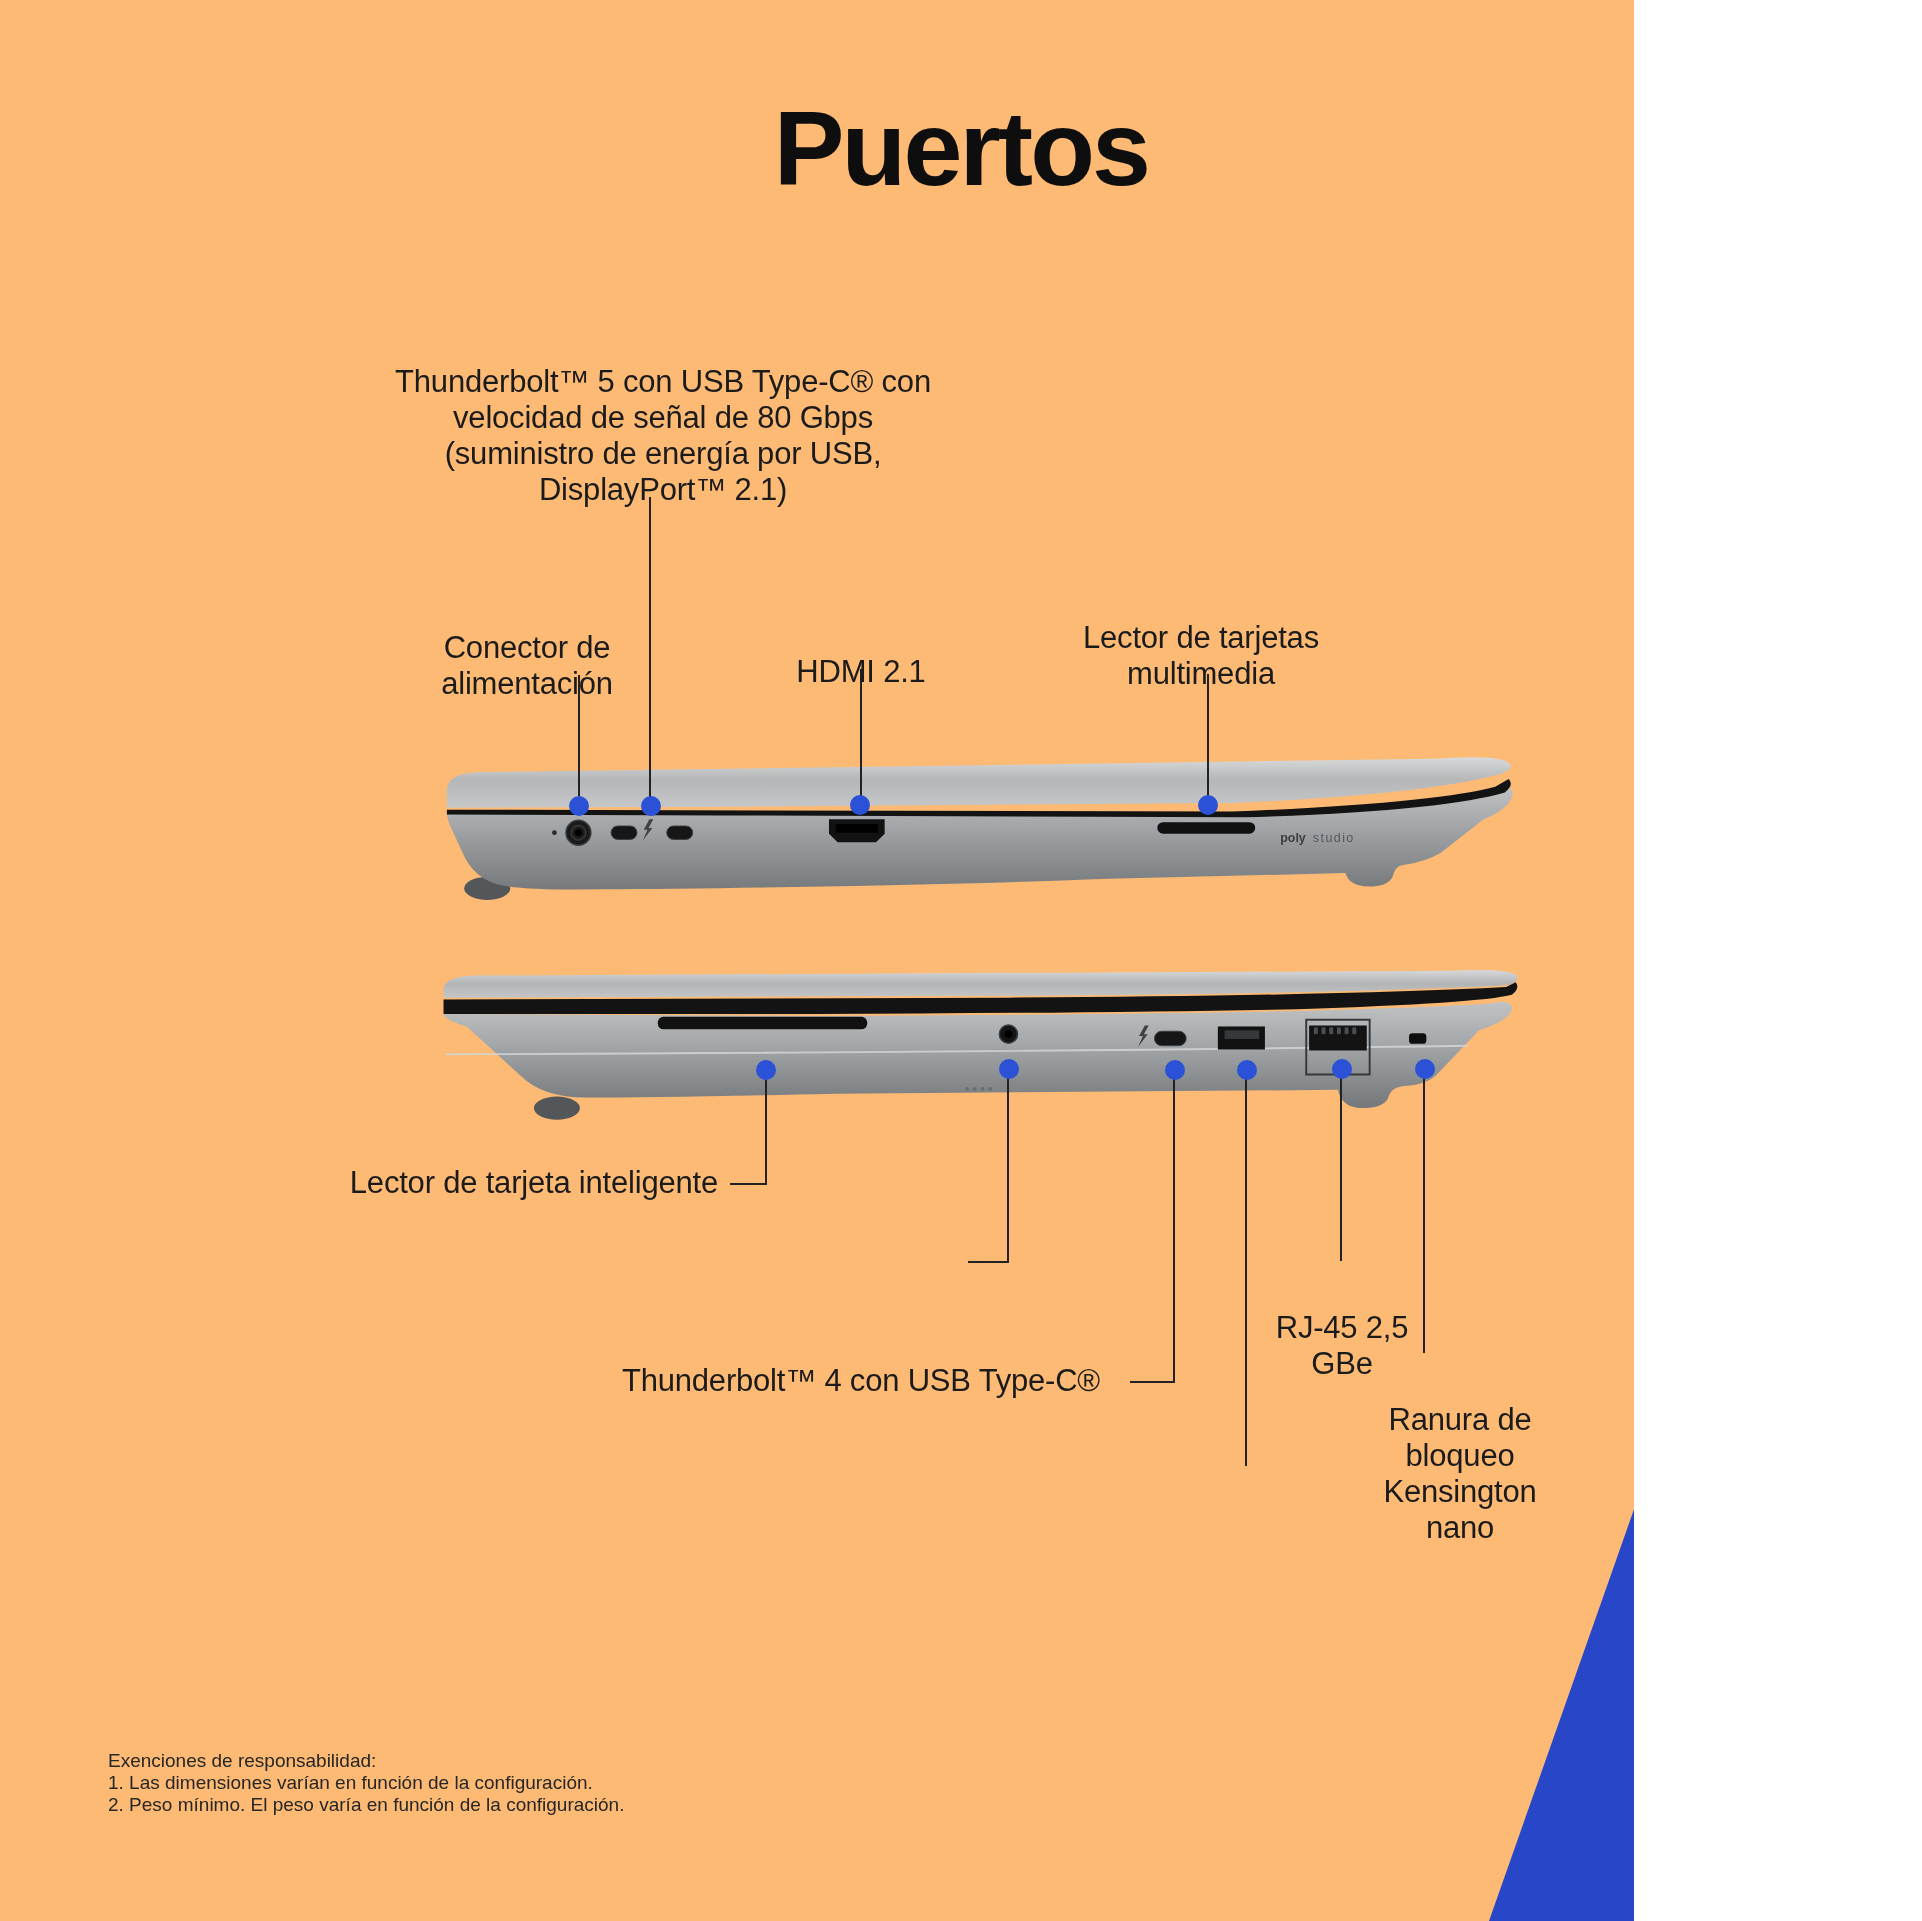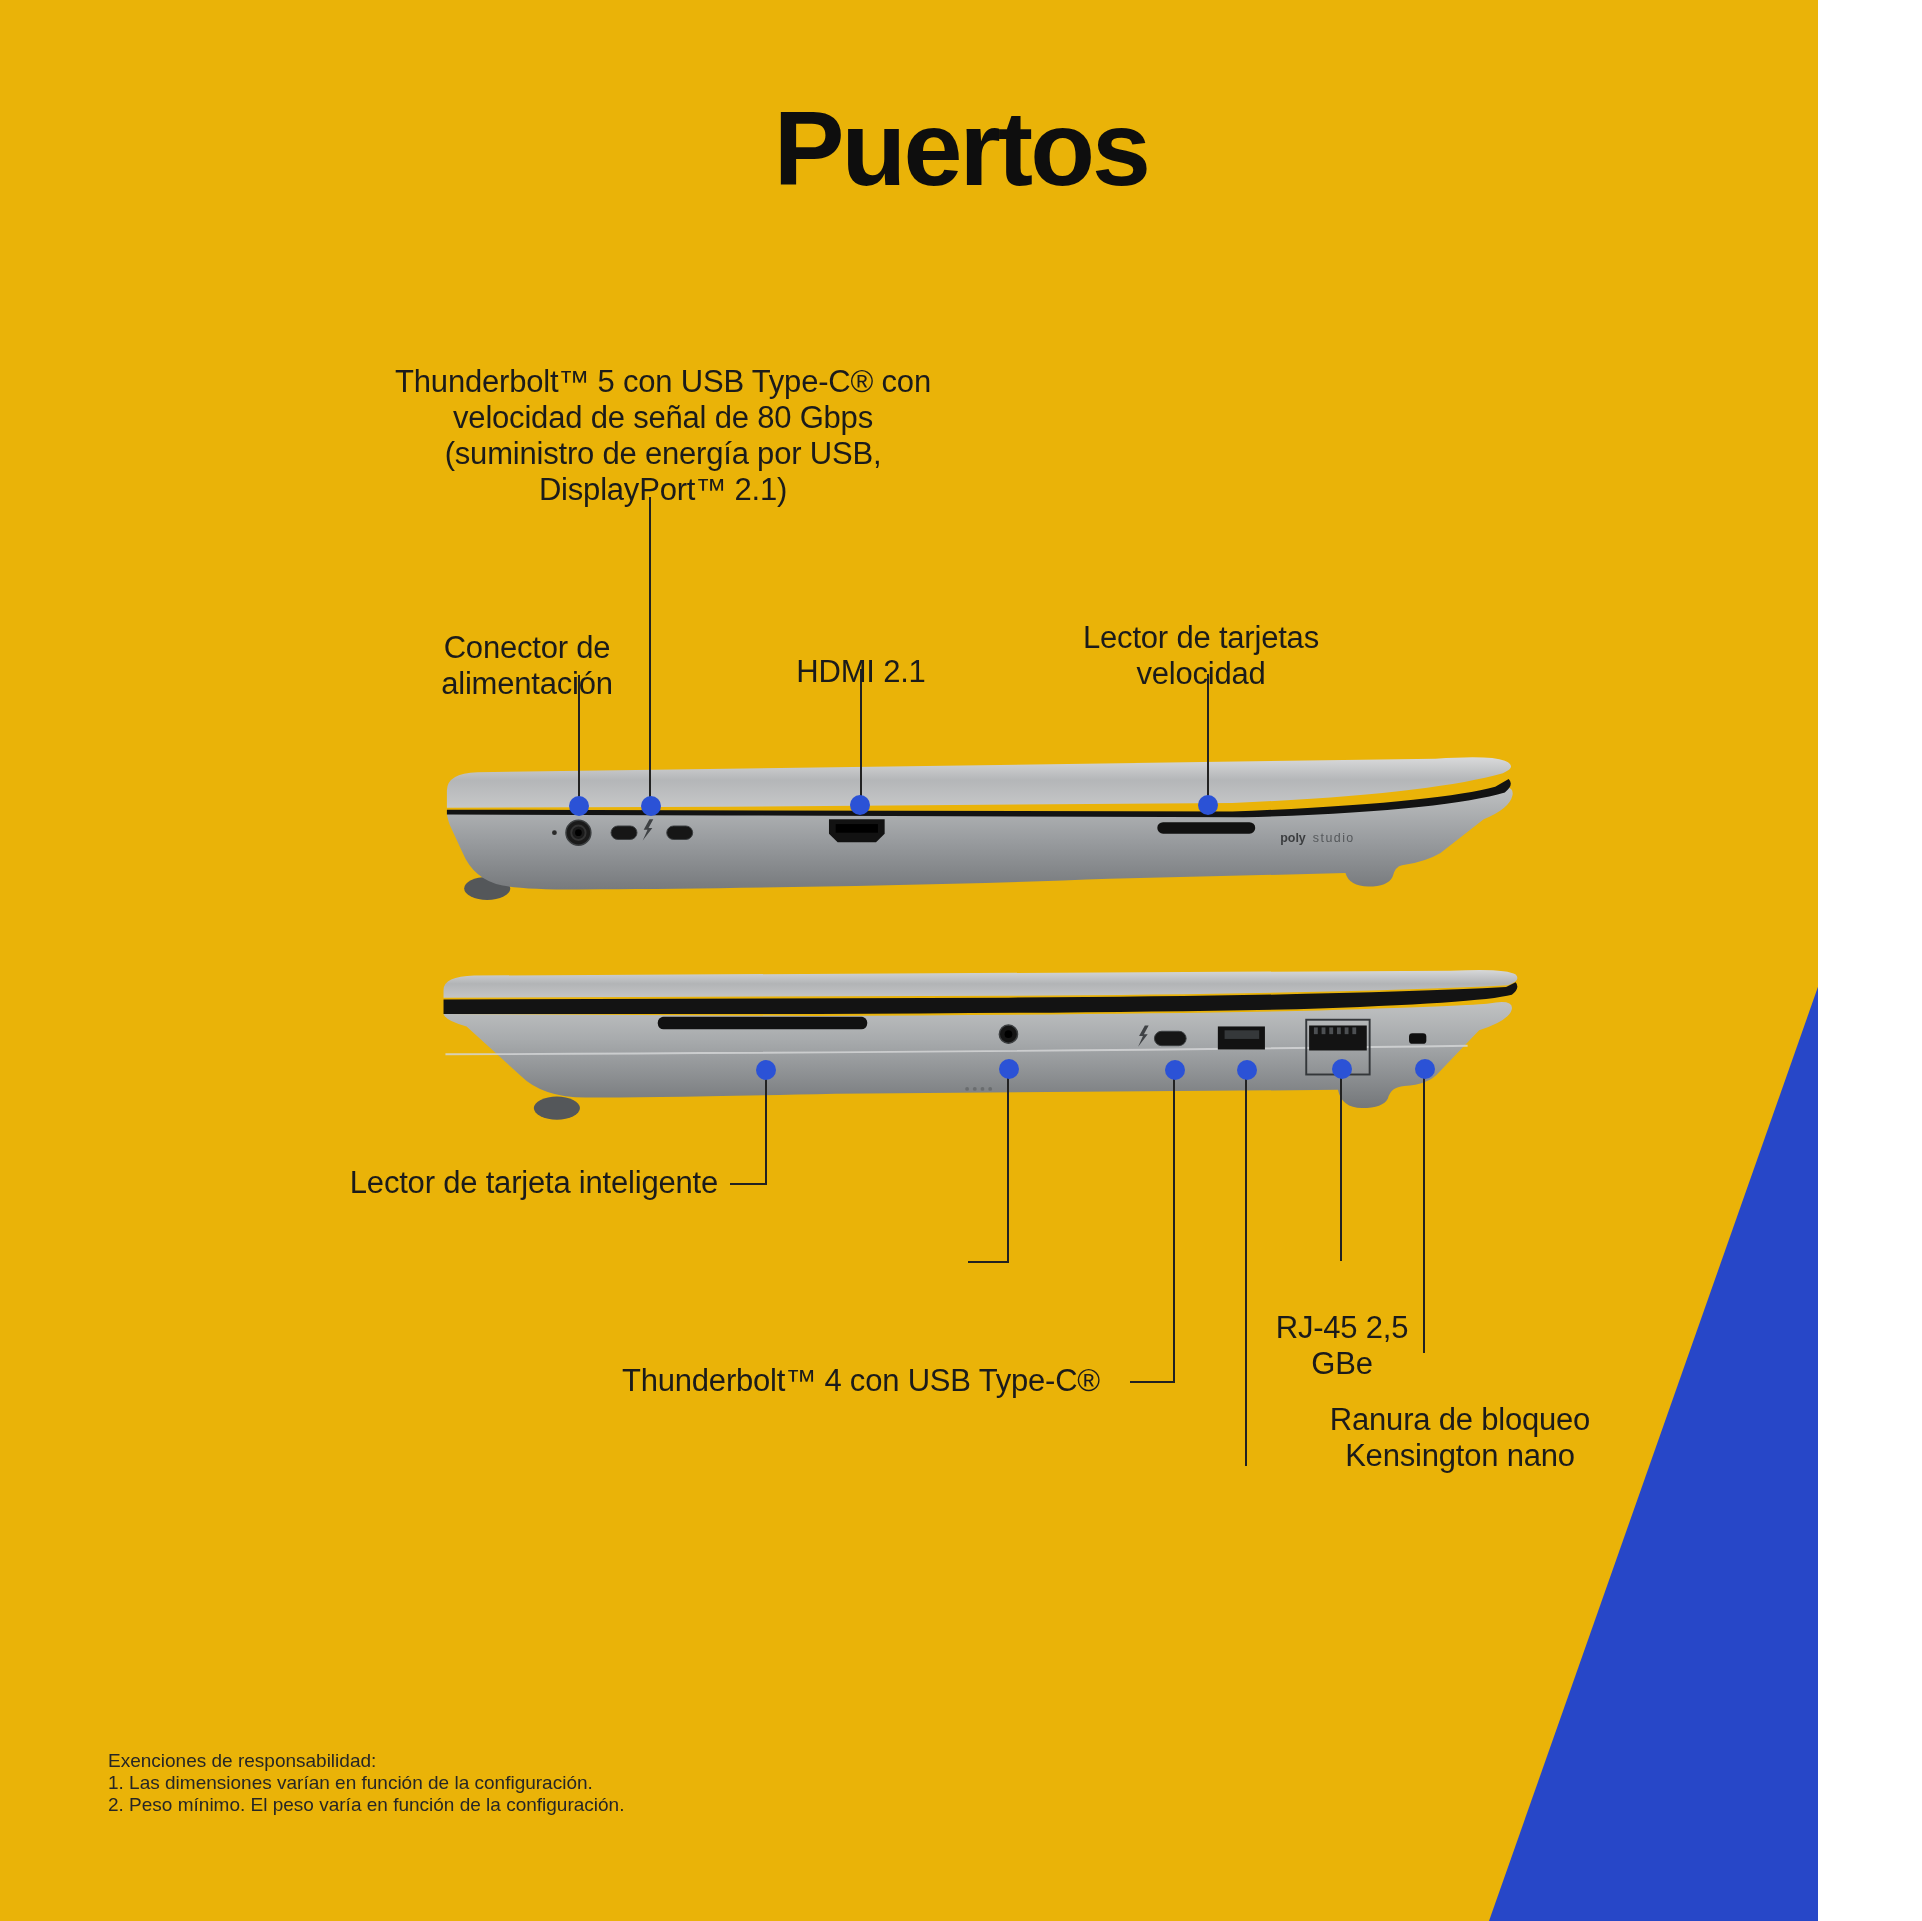--- a/index.html
+++ b/index.html
@@ -1,16 +1,16 @@
 <!DOCTYPE html>
 <html><head>
 <meta charset="utf-8">
 <style>
   html,body{margin:0;padding:0;background:#ffffff;}
-  .scene{position:relative;width:1818px;height:1921px;background:#eab308;overflow:hidden;
+  .scene{position:relative;width:1634px;height:1921px;background:#fdba74;overflow:hidden;
          font-family:"Liberation Sans",sans-serif;}
   .page-title{position:absolute;left:961px;top:88px;transform:translateX(-50%);
               font-size:106px;font-weight:700;letter-spacing:-2.9px;color:#0e0e0e;margin:0;}
   .label{position:absolute;white-space:pre-line;color:#1b1b1b;font-size:31px;line-height:36px;
          letter-spacing:-0.2px;}
   .label.center{transform:translateX(-50%);text-align:center;margin-top:28px;}
   .label.right{text-align:right;}
   .vline{position:absolute;width:1.9px;background:#222222;}
   .hline{position:absolute;height:1.9px;background:#222222;}
   .dot{position:absolute;width:20px;height:20px;border-radius:50%;background:#2B52D6;}
@@ -131,21 +131,21 @@
   <div class="dot" style="left:1415px;top:1059px"></div>
 
   <div class="label center" style="left:663px;top:336px">Thunderbolt™ 5 con USB Type-C® con
 velocidad de señal de 80 Gbps
 (suministro de energía por USB,
 DisplayPort™ 2.1)</div>
   <div class="label center" style="left:527px;top:602px">Conector de
 alimentación</div>
   <div class="label center" style="left:861px;top:626px">HDMI 2.1</div>
   <div class="label center" style="left:1201px;top:592px">Lector de tarjetas
-velocidad</div>
+multimedia</div>
   <div class="label right" style="left:238px;top:1165px;width:480px">Lector de tarjeta inteligente</div>
   <div class="label right" style="left:620px;top:1363px;width:480px">Thunderbolt™ 4 con USB Type-C®</div>
   <div class="label center" style="left:1342px;top:1282px">RJ-45 2,5
 GBe</div>
   <div class="label center" style="left:1460px;top:1374px">Ranura de bloqueo
 Kensington nano</div>
 
   <div class="footer">
     <div>Exenciones de responsabilidad:</div>
     <div>1. Las dimensiones varían en función de la configuración.</div>

